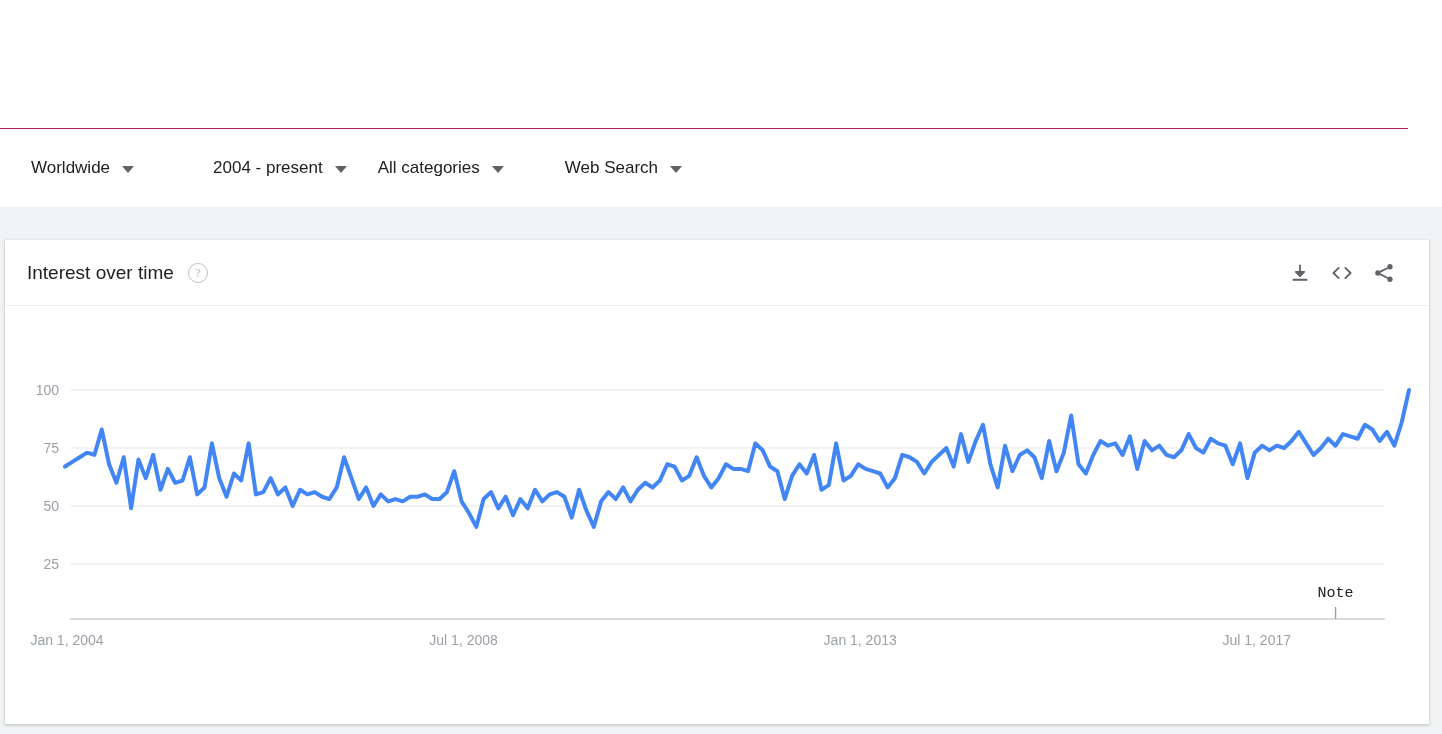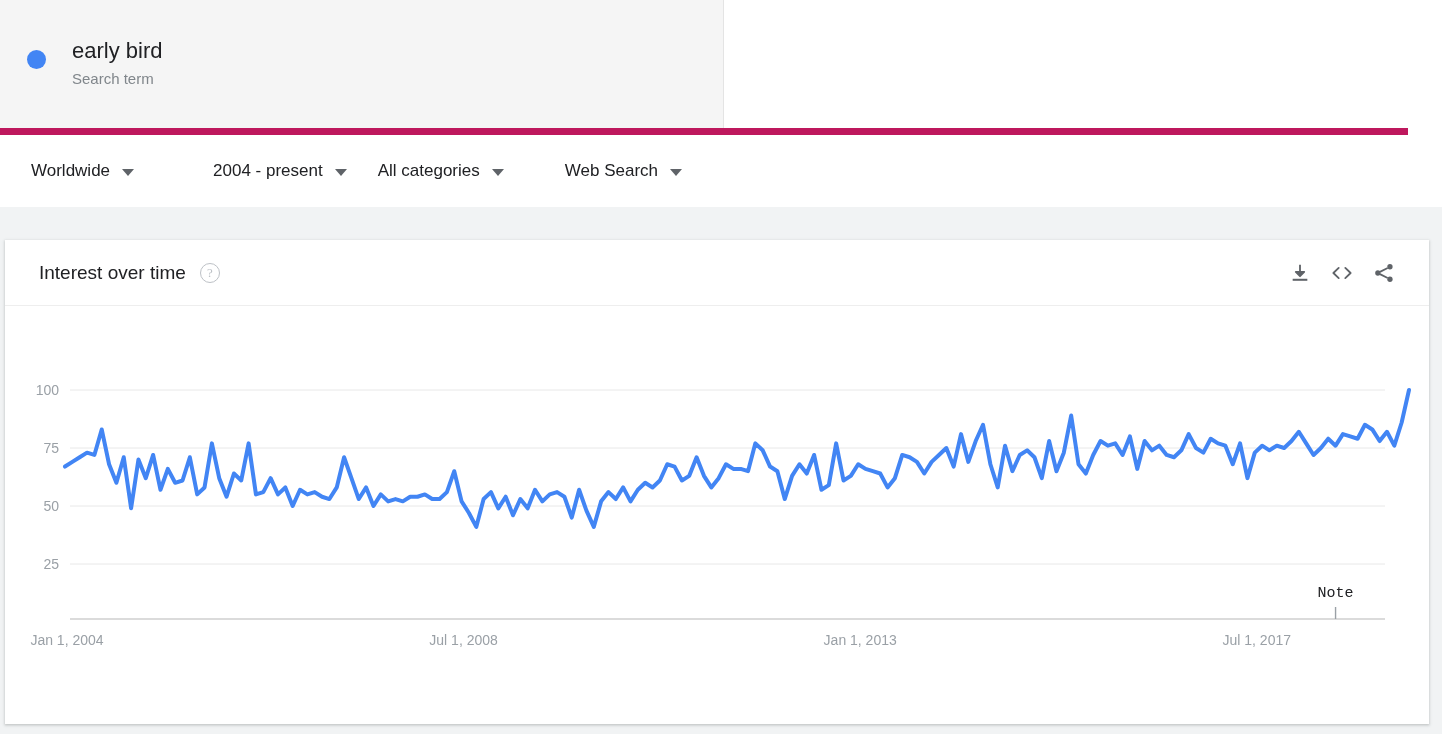--- a/index.html
+++ b/index.html
@@ -96,21 +96,21 @@
     color: #5f6368;
   }
 
   
   .filters {
     position: absolute;
     left: 0; top: 128px;
     width: 1408px;
     height: 79px;
     background: #ffffff;
-    border-top: 7px solid #be185d;
+    border-top: 1px solid #be185d;
     box-sizing: border-box;
     display: flex;
     align-items: center;
   }
   .filter {
     display: flex;
     align-items: center;
     cursor: pointer;
     white-space: nowrap;
   }
@@ -152,21 +152,21 @@
     box-sizing: border-box;
   }
   .chart-header {
     height: 66px;
     border-bottom: 1px solid #eeeeee;
     display: flex;
     align-items: center;
     box-sizing: border-box;
   }
   .chart-title {
-    margin-left: 34px;
+    margin-left: 22px;
     font-size: 19px;
     color: #202124;
     font-weight: 400;
   }
   .help-icon {
     margin-left: 14px;
     width: 20px; height: 20px;
     border-radius: 50%;
     border: 1.6px solid #bdc1c6;
     color: #bdc1c6;
@@ -206,27 +206,20 @@
     color: #202124;
     white-space: nowrap;
     transform: translateX(-50%);
     font-family: Liberation Mono, monospace;
   }
 </style>
 </head>
 <body>
 
 <div class="term-bar">
-  <div class="term-card">
-    <div class="term-dot"></div>
-    <div class="term-text">
-      <div class="term-title">early bird</div>
-      <div class="term-sub">Search term</div>
-    </div>
-  </div>
 </div>
 
 <div class="filters">
   <div class="filter f0">
     <span class="filter-label">Worldwide</span>
     <span class="caret"></span>
   </div>
   <div class="filter f1">
     <span class="filter-label">2004 - present</span>
     <span class="caret"></span>

